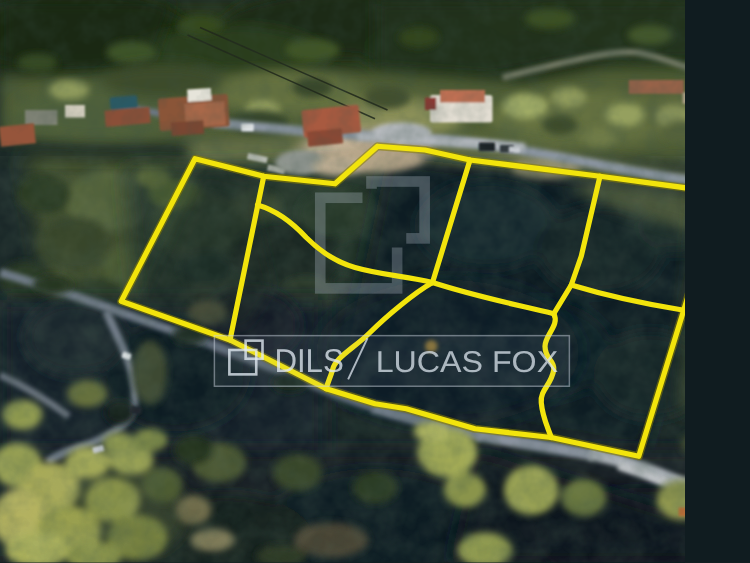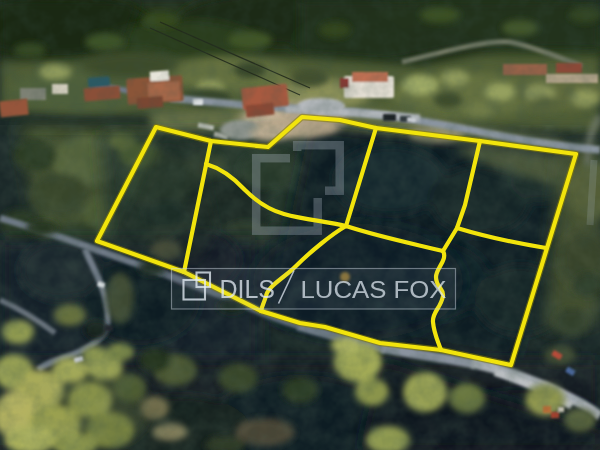--- a/index.html
+++ b/index.html
@@ -1,16 +1,16 @@
 <!DOCTYPE html>
 <html><head>
 <meta charset="utf-8">
 <style>
   html,body{margin:0;padding:0;background:#101c20;}
-  #stage{width:600px;height:450px;position:relative;overflow:hidden;font-family:"Liberation Sans",sans-serif;}
+  #stage{width:548px;height:450px;position:relative;overflow:hidden;font-family:"Liberation Sans",sans-serif;}
 </style>
 </head>
 <body>
 <div id="stage">
 <svg width="600" height="450" viewBox="0 0 600 450" xmlns="http://www.w3.org/2000/svg">
 <defs>
   <filter id="b8" x="-30%" y="-30%" width="160%" height="160%">
           <feGaussianBlur stdDeviation="8"></feGaussianBlur>
         </filter>
   <filter id="b5" x="-40%" y="-40%" width="180%" height="180%">

